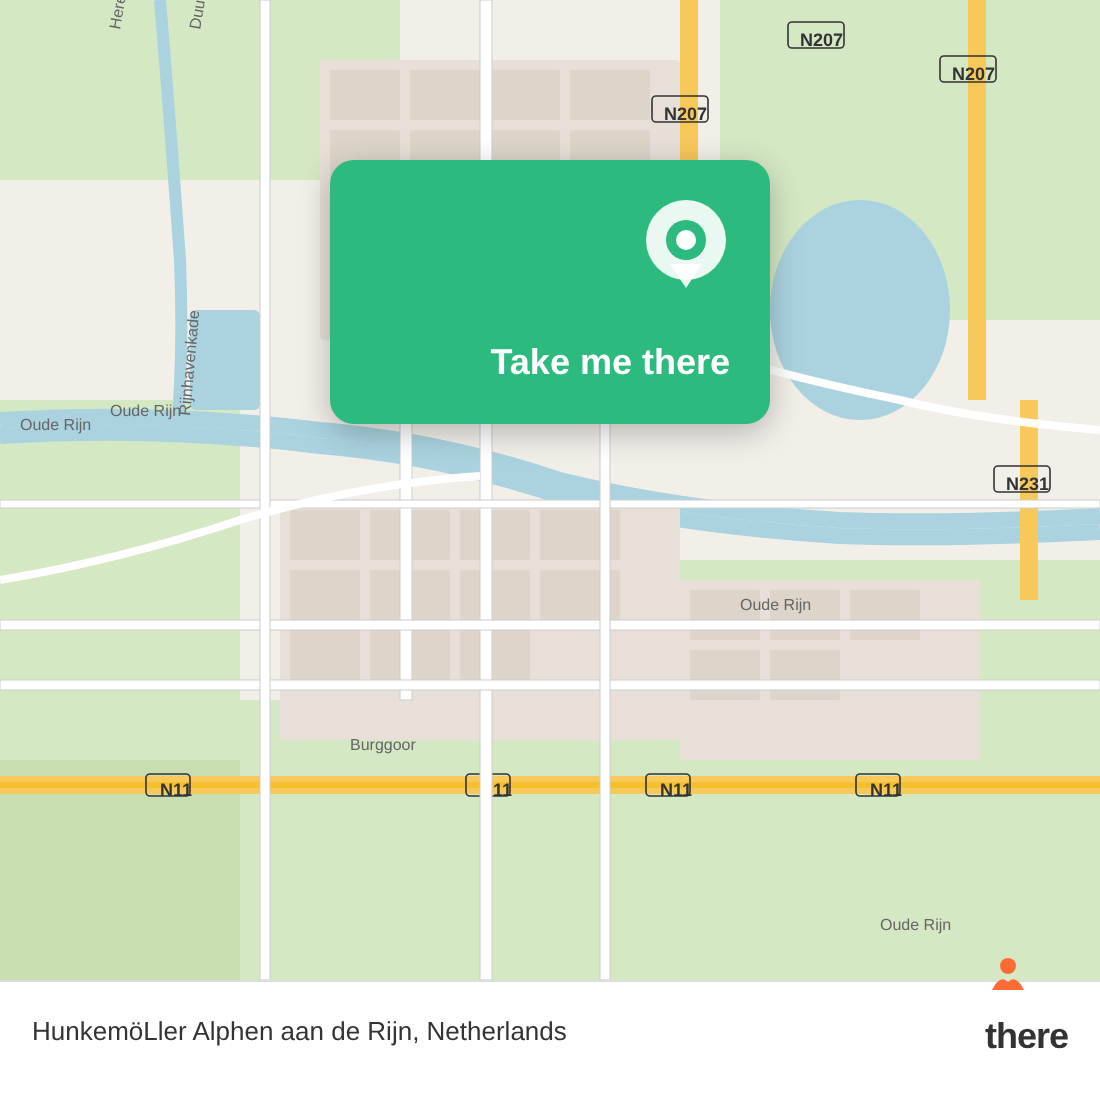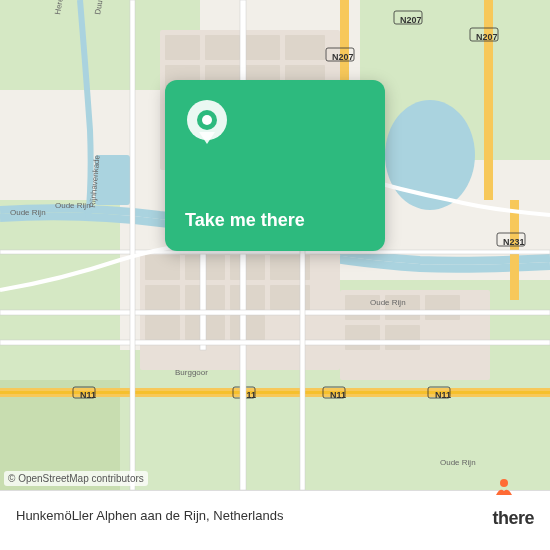--- a/index.html
+++ b/index.html
@@ -65,23 +65,22 @@
       position: absolute;
       top: 80px;
       left: 50%;
       transform: translateX(-50%);
       width: 220px;
       background: #2dba7e;
       border-radius: 12px;
       padding: 20px 20px 16px 20px;
       display: flex;
       flex-direction: column;
-      align-items: flex-start;
+      align-items: flex-end;
       box-shadow: 0 4px 16px rgba(0,0,0,0.25);
-      gap: 40px;
     }
 
     .pin-icon {
       margin-bottom: 10px;
     }
 
     .take-me-btn {
       color: white;
       font-size: 18px;
       font-weight: 600;
@@ -217,21 +216,20 @@
       <svg width="44" height="52" viewBox="0 0 44 52" xmlns="http://www.w3.org/2000/svg">
         <circle cx="22" cy="20" r="20" fill="white" opacity="0.9"></circle>
         <circle cx="22" cy="20" r="10" fill="#2dba7e"></circle>
         <circle cx="22" cy="20" r="5" fill="white"></circle>
         <polygon points="22,44 14,32 30,32" fill="white" opacity="0.9"></polygon>
       </svg>
     </div>
     <button class="take-me-btn">Take me there</button>
   </div>
 
-  <div class="osm-copyright">© OpenStreetMap contributors</div>
 </div>
 
 <div id="bottom-bar">
   <span class="location-name">HunkemöLler Alphen aan de Rijn, Netherlands</span>
 
   <div class="moovit-logo">
     <span class="moovit-text">there</span>
 
     <svg width="28" height="18" viewBox="0 0 28 18" xmlns="http://www.w3.org/2000/svg" style="position:absolute;right:16px;bottom:34px;">
       <circle cx="14" cy="6" r="4" fill="#ff6b35"></circle>

